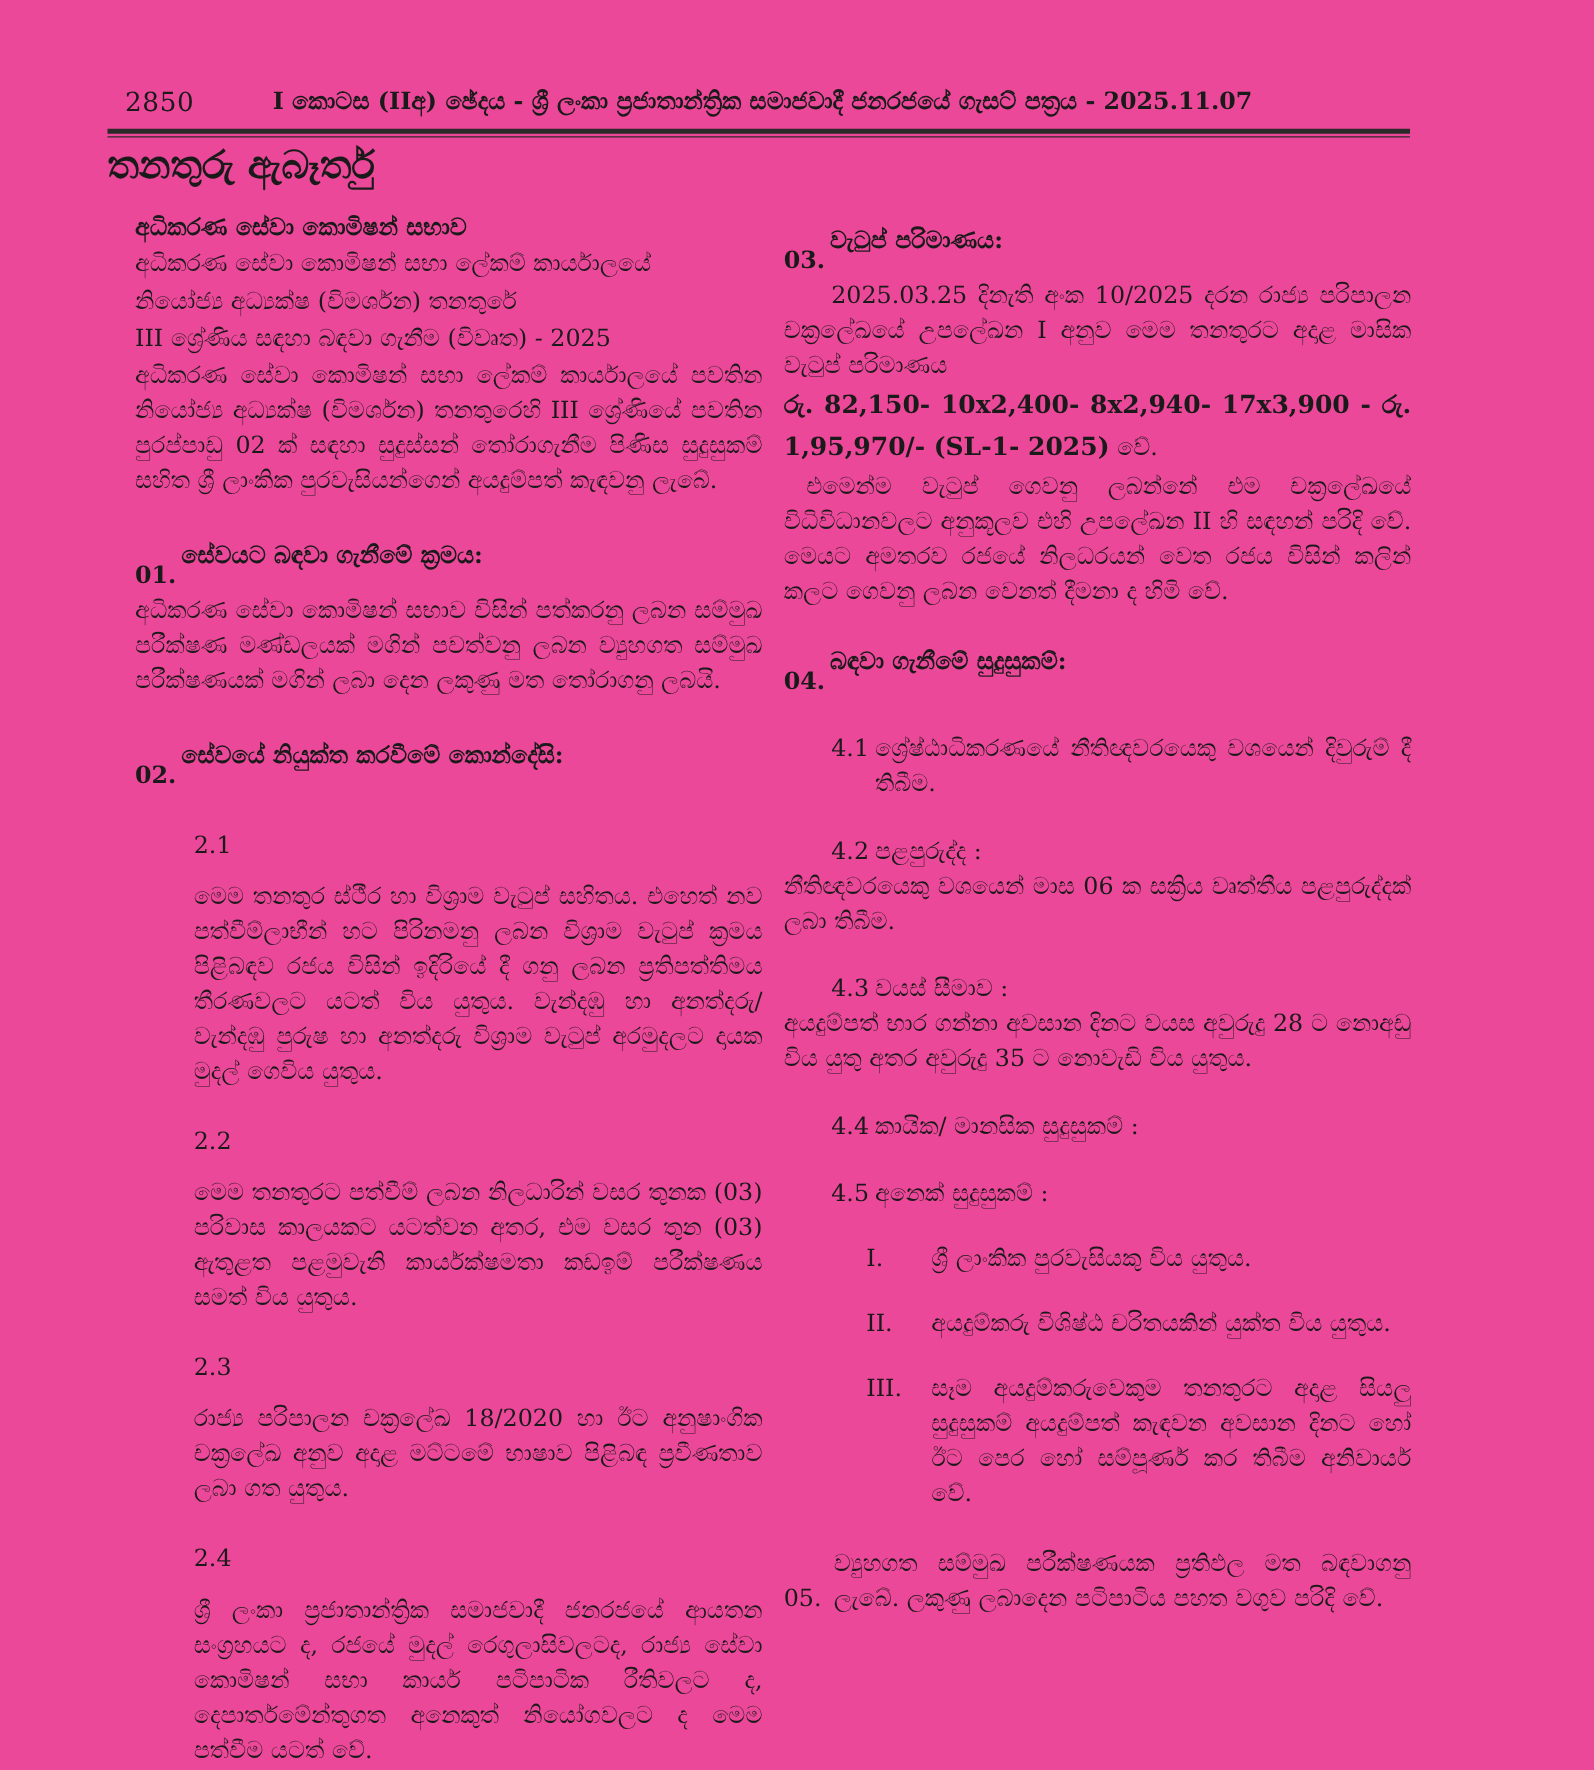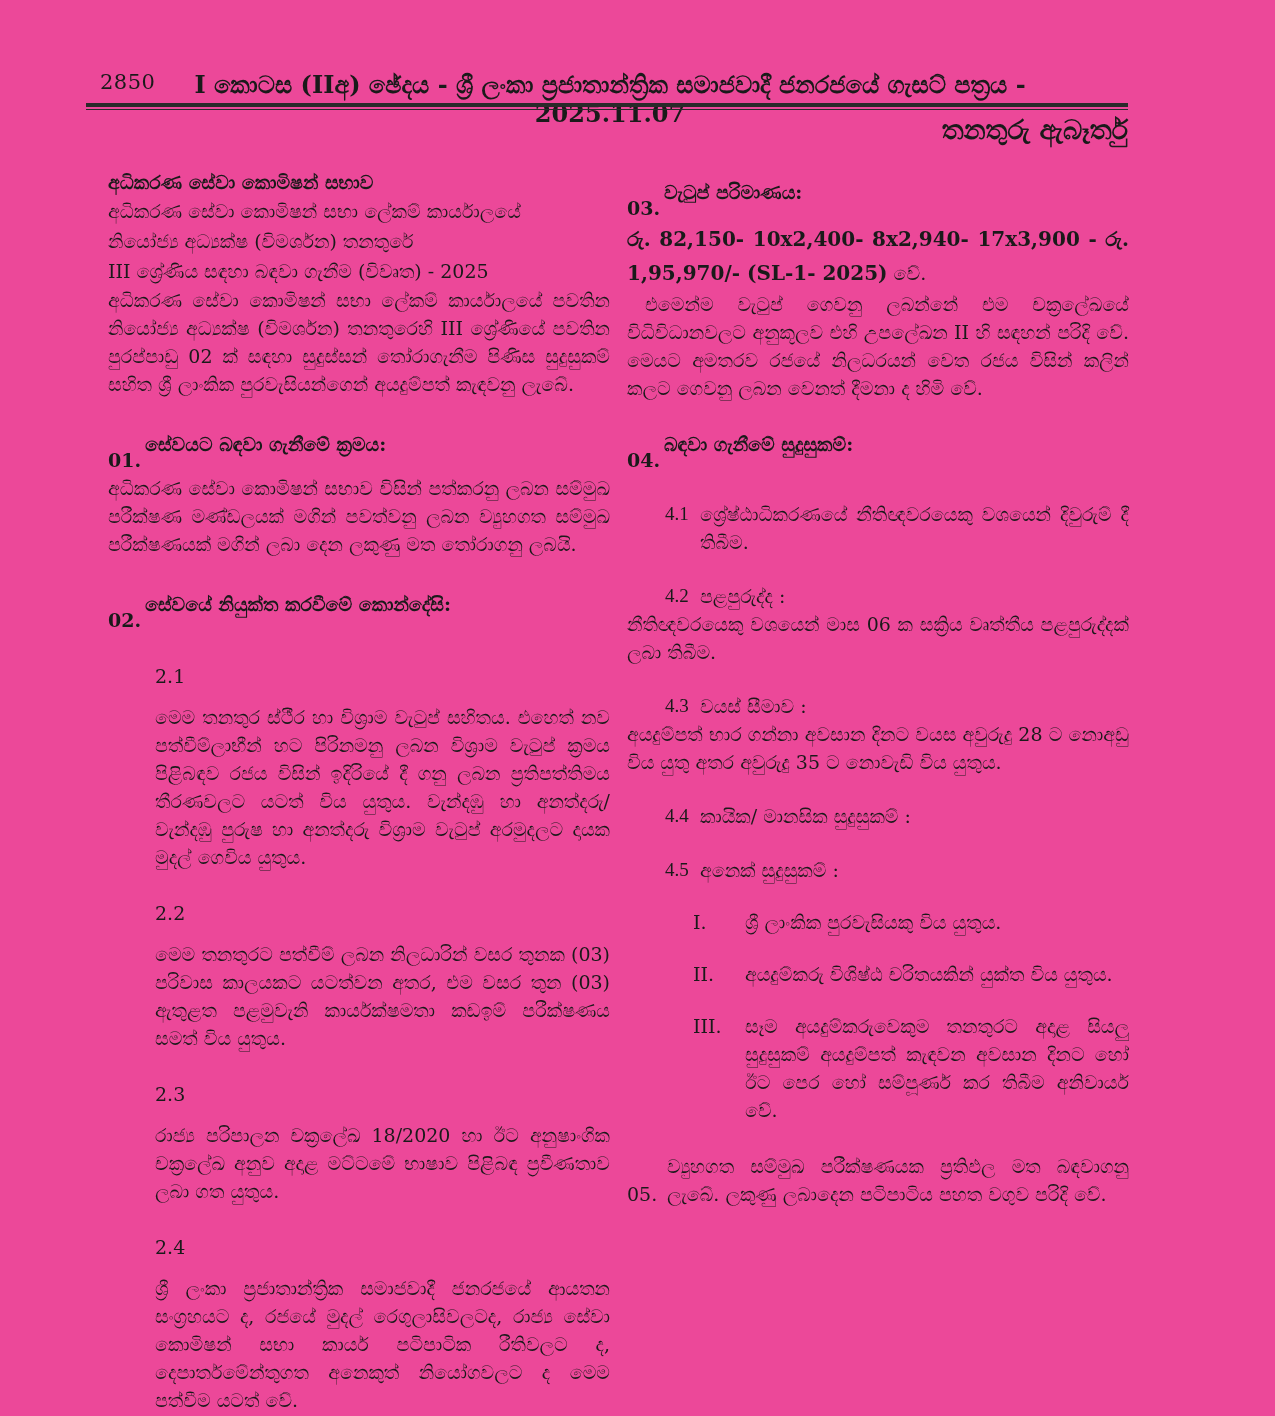--- a/index.html
+++ b/index.html
@@ -12,30 +12,30 @@
     font-family:"DejaVu Serif","Liberation Serif",serif;
     overflow:hidden;
   }
   
   .page-num{
     position:absolute;left:100px;top:70px;
     font-size:21px;letter-spacing:.5px;
   }
   .gazette-header{
     position:absolute;left:160px;top:70px;width:900px;
-    text-align:center;font-size:24px;font-weight:bold;
+    text-align:center;font-size:19px;font-weight:bold;
   }
   .header-rule{
     position:absolute;left:86px;top:103px;width:1042px;height:0;
     border-top:4px solid #2a2a2a;border-bottom:1px solid #2a2a2a;
     padding-top:2px;
   }
   .doc-title{
     position:absolute;left:86px;top:114px;width:1042px;
-    text-align:right;font-size:27px;font-weight:bold;
+    text-align:left;font-size:31px;font-weight:bold;
   }
   
   .col{position:absolute;top:168px;font-size:19px;line-height:28px;}
   .col-left{left:108px;width:502px;}
   .col-right{left:627px;width:502px;}
   .col p{margin:0;text-align:justify;}
   .center{text-align:right;}
   .bold{font-weight:bold;}
   .org-heading{margin-top:8px;font-weight:bold;}
   .notice-heading{line-height:30px;}
@@ -44,21 +44,21 @@
   .sec{display:flex;margin-top:32px;}
   .sec .sec-num{width:37px;flex:0 0 37px;font-weight:bold;margin-top:16px;}
   .sec .sec-heading{font-weight:bold;}
   .sec-body{margin-top:20px;margin-left:37px;}
   
   .subitem{display:flex;margin-top:28px;margin-left:47px;flex-direction:column;}
   .subitem .sub-num{width:41px;flex:0 0 41px;}
   .subitem p{flex:1;}
   
   .r-item{display:flex;margin-top:26px;margin-left:38px;}
-  .r-item .sub-num{width:35px;flex:0 0 35px;font-family:Liberation Serif, serif;}
+  .r-item .sub-num{width:35px;flex:0 0 35px;}
   .r-item p{flex:1;}
   .r-item-body{margin-top:24px;margin-left:73px;}
   
   .salary-para{margin-top:22px;line-height:34px;font-size:20px;}
   .salary-suffix{font-weight:normal;font-size:19px;margin-left:6px;}
   .para-indent1{text-indent:38px;margin-top:20px;}
   .para-indent2{text-indent:18px;margin-top:16px;}
   
   .roman-item{display:flex;margin-top:24px;margin-left:66px;}
   .roman-item .roman-num{width:52px;flex:0 0 52px;}
@@ -121,20 +121,21 @@
       <p>විනයානුකූල දඬුවමක් ලබා නොතිබිය යුතුය.</p>
     </div>
   </div>
 
   <div class="col col-right">
 
     <div class="sec" style="margin-top:10px;">
       <span class="sec-num">03.</span>
       <span class="sec-heading">වැටුප් පරිමාණය:</span>
     </div>
+    <p class="para-indent1">2025.03.25 දිනැති අංක 10/2025 දරන රාජ්‍ය පරිපාලන චක්‍රලේඛයේ උපලේඛන I අනුව මෙම තනතුරට අදාළ මාසික වැටුප් පරිමාණය</p>
     <p class="salary-para bold"><span>රු. 82,150- 10x2,400- 8x2,940- 17x3,900 - රු. 1,95,970/- (SL-1- 2025)</span><span class="salary-suffix">වේ.</span></p>
     <p class="para-indent2">එමෙන්ම වැටුප් ගෙවනු ලබන්නේ එම චක්‍රලේඛයේ විධිවිධානවලට අනුකූලව එහි උපලේඛන II හි සඳහන් පරිදි වේ. මෙයට අමතරව රජයේ නිලධරයන් වෙත රජය විසින් කලින් කලට ගෙවනු ලබන වෙනත් දීමනා ද හිමි වේ.</p>
 
     <div class="sec" style="margin-top:28px;">
       <span class="sec-num">04.</span>
       <span class="sec-heading">බඳවා ගැනීමේ සුදුසුකම්:</span>
     </div>
 
     <div class="r-item">
       <span class="sub-num">4.1</span>

